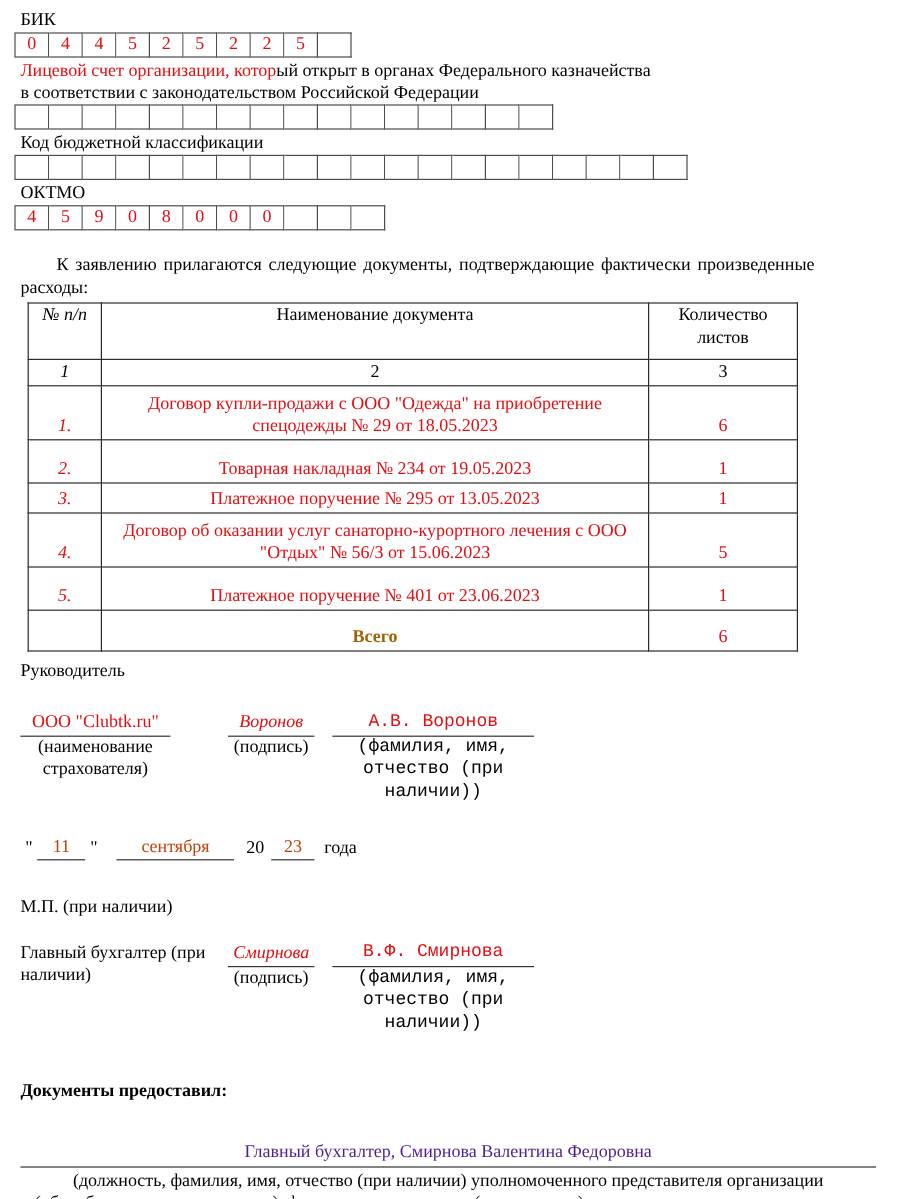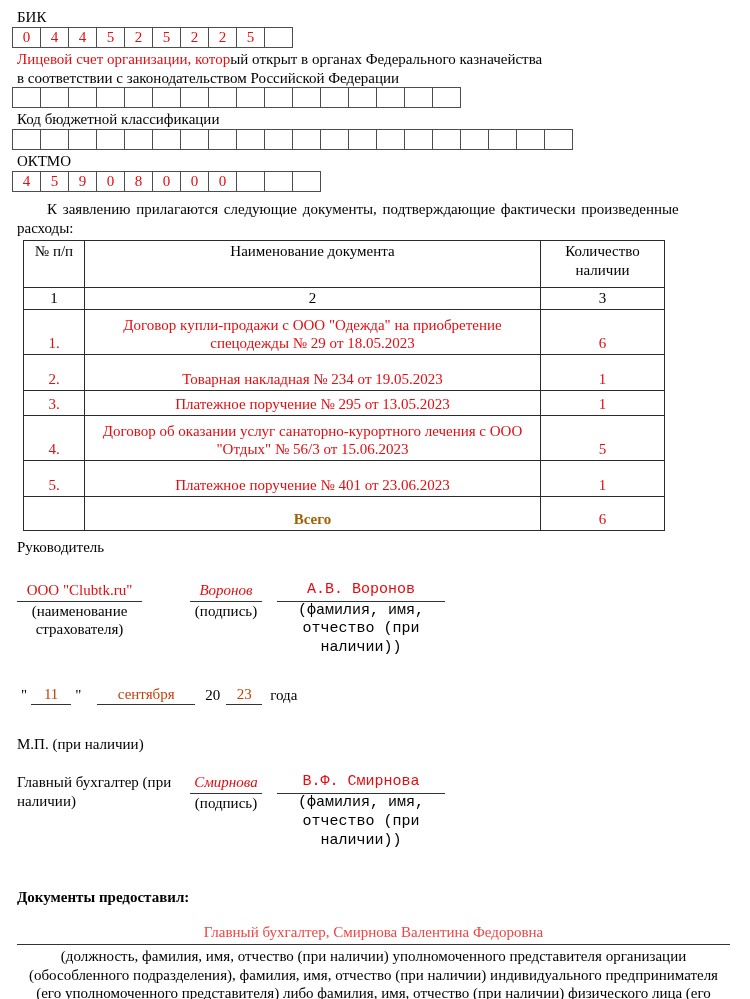--- a/index.html
+++ b/index.html
@@ -20,28 +20,28 @@
     font-size:15px; color:#e20e12; background:#fff;
   }
   .cell:first-child { border-left:1px solid #4d4d4d; }
 
   .label { margin-top:2px; }
 
   .hint { margin-top:2px; }
   .hint span { display:inline; }
   .hint .l2 { display:block; }
 
-  .intro { margin-top:8px; }
+  .intro { margin-top:20px; }
   .intro .l1 { display:block; text-indent:30px; word-spacing:2px; }
   .intro .l2 { display:block; }
 
   
   table.docs { border-collapse:collapse; margin:3px 0 0 6px; table-layout:fixed; width:614px; }
   table.docs td { border:1px solid #2b2b2b; padding:1px 4px; }
-  .col-num   { width:52px;  text-align:center; }
+  .col-num   { width:52px;  text-align:center;font-style:italic; }
   .col-name  { width:447px; text-align:center; }
   .col-sheets{ width:115px; text-align:center; }
   thead td { vertical-align:top; }
   thead tr.hdr td { height:44px; }
   thead tr.numbering td { height:17px; vertical-align:middle; }
   tbody td { vertical-align:bottom; padding-bottom:3px; }
   tbody td.col-name { color:#e20e12; }
   tbody td.col-num { color:#e20e12; }
   tbody td.col-sheets { color:#e20e12; }
   tbody tr:nth-child(1) td { height:42px; }
@@ -75,21 +75,21 @@
 
   .mp-line { margin-top:30px; }
 
   .acct-block { margin-top:20px; }
   .acct-role { width:172px; }
   .acct-block .w-sig { margin-left:1px; }
 
   .provided-title { margin-top:38px; font-weight:bold; }
 
   .provided-value {
-    margin-top:16px; text-align:center; color:#ef4444;
+    margin-top:32px; text-align:center; color:#4c1d95;
     border-bottom:1px solid #333; padding-bottom:2px;
   }
   .provided-caption { text-align:center; margin:2px auto 0 auto; width:706px; }
 
   .bottom-sig { display:flex; align-items:flex-start; margin-top:11px; }
   .b-sig  { width:125px; }
   .b-date { width:75px; margin-left:46px; }
   .b-mp   { width:155px; margin-left:167px; }
   .no-line { border-bottom:none; }
 </style>
@@ -177,21 +177,21 @@
   <div class="intro">
     <span class="l1">К заявлению прилагаются следующие документы, подтверждающие фактически произведенные</span>
     <span class="l2">расходы:</span>
   </div>
 
   <table class="docs">
     <thead>
       <tr class="hdr">
         <td class="col-num">№ п/п</td>
         <td class="col-name">Наименование документа</td>
-        <td class="col-sheets">Количество наличии</td>
+        <td class="col-sheets">Количество листов</td>
       </tr>
       <tr class="numbering">
         <td class="col-num">1</td>
         <td class="col-name">2</td>
         <td class="col-sheets">3</td>
       </tr>
     </thead>
     <tbody>
       <tr>
           <td class="col-num">1.</td>

